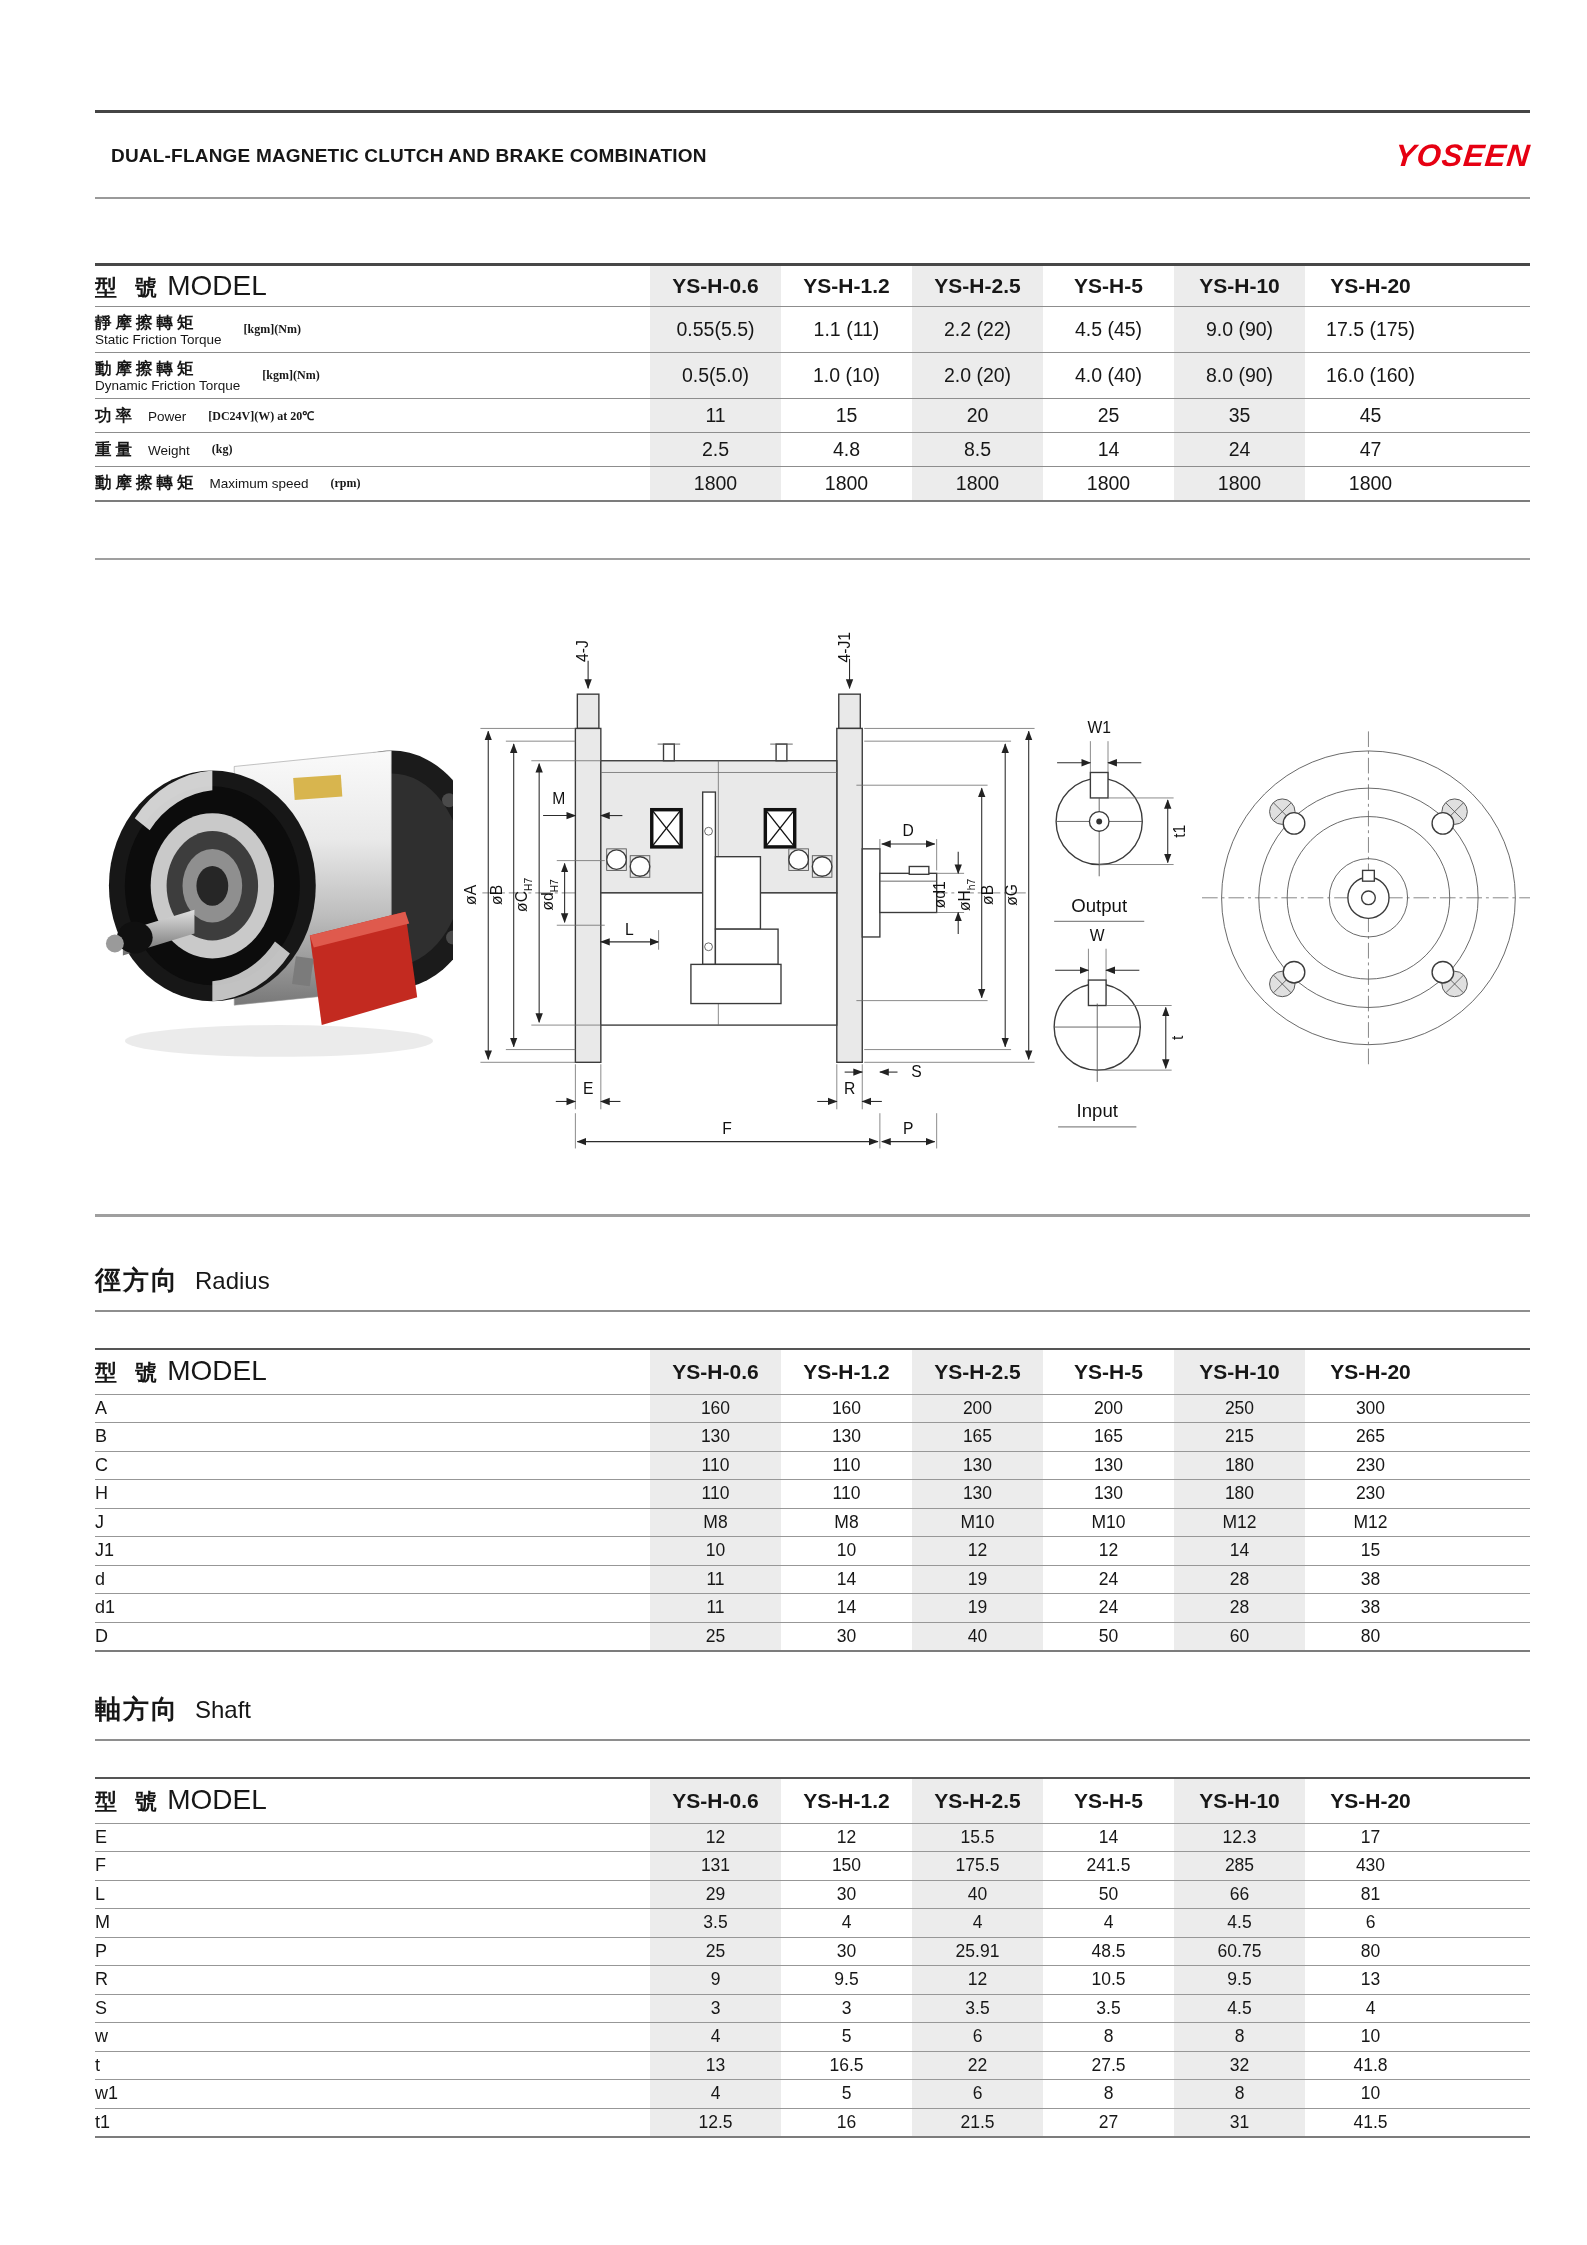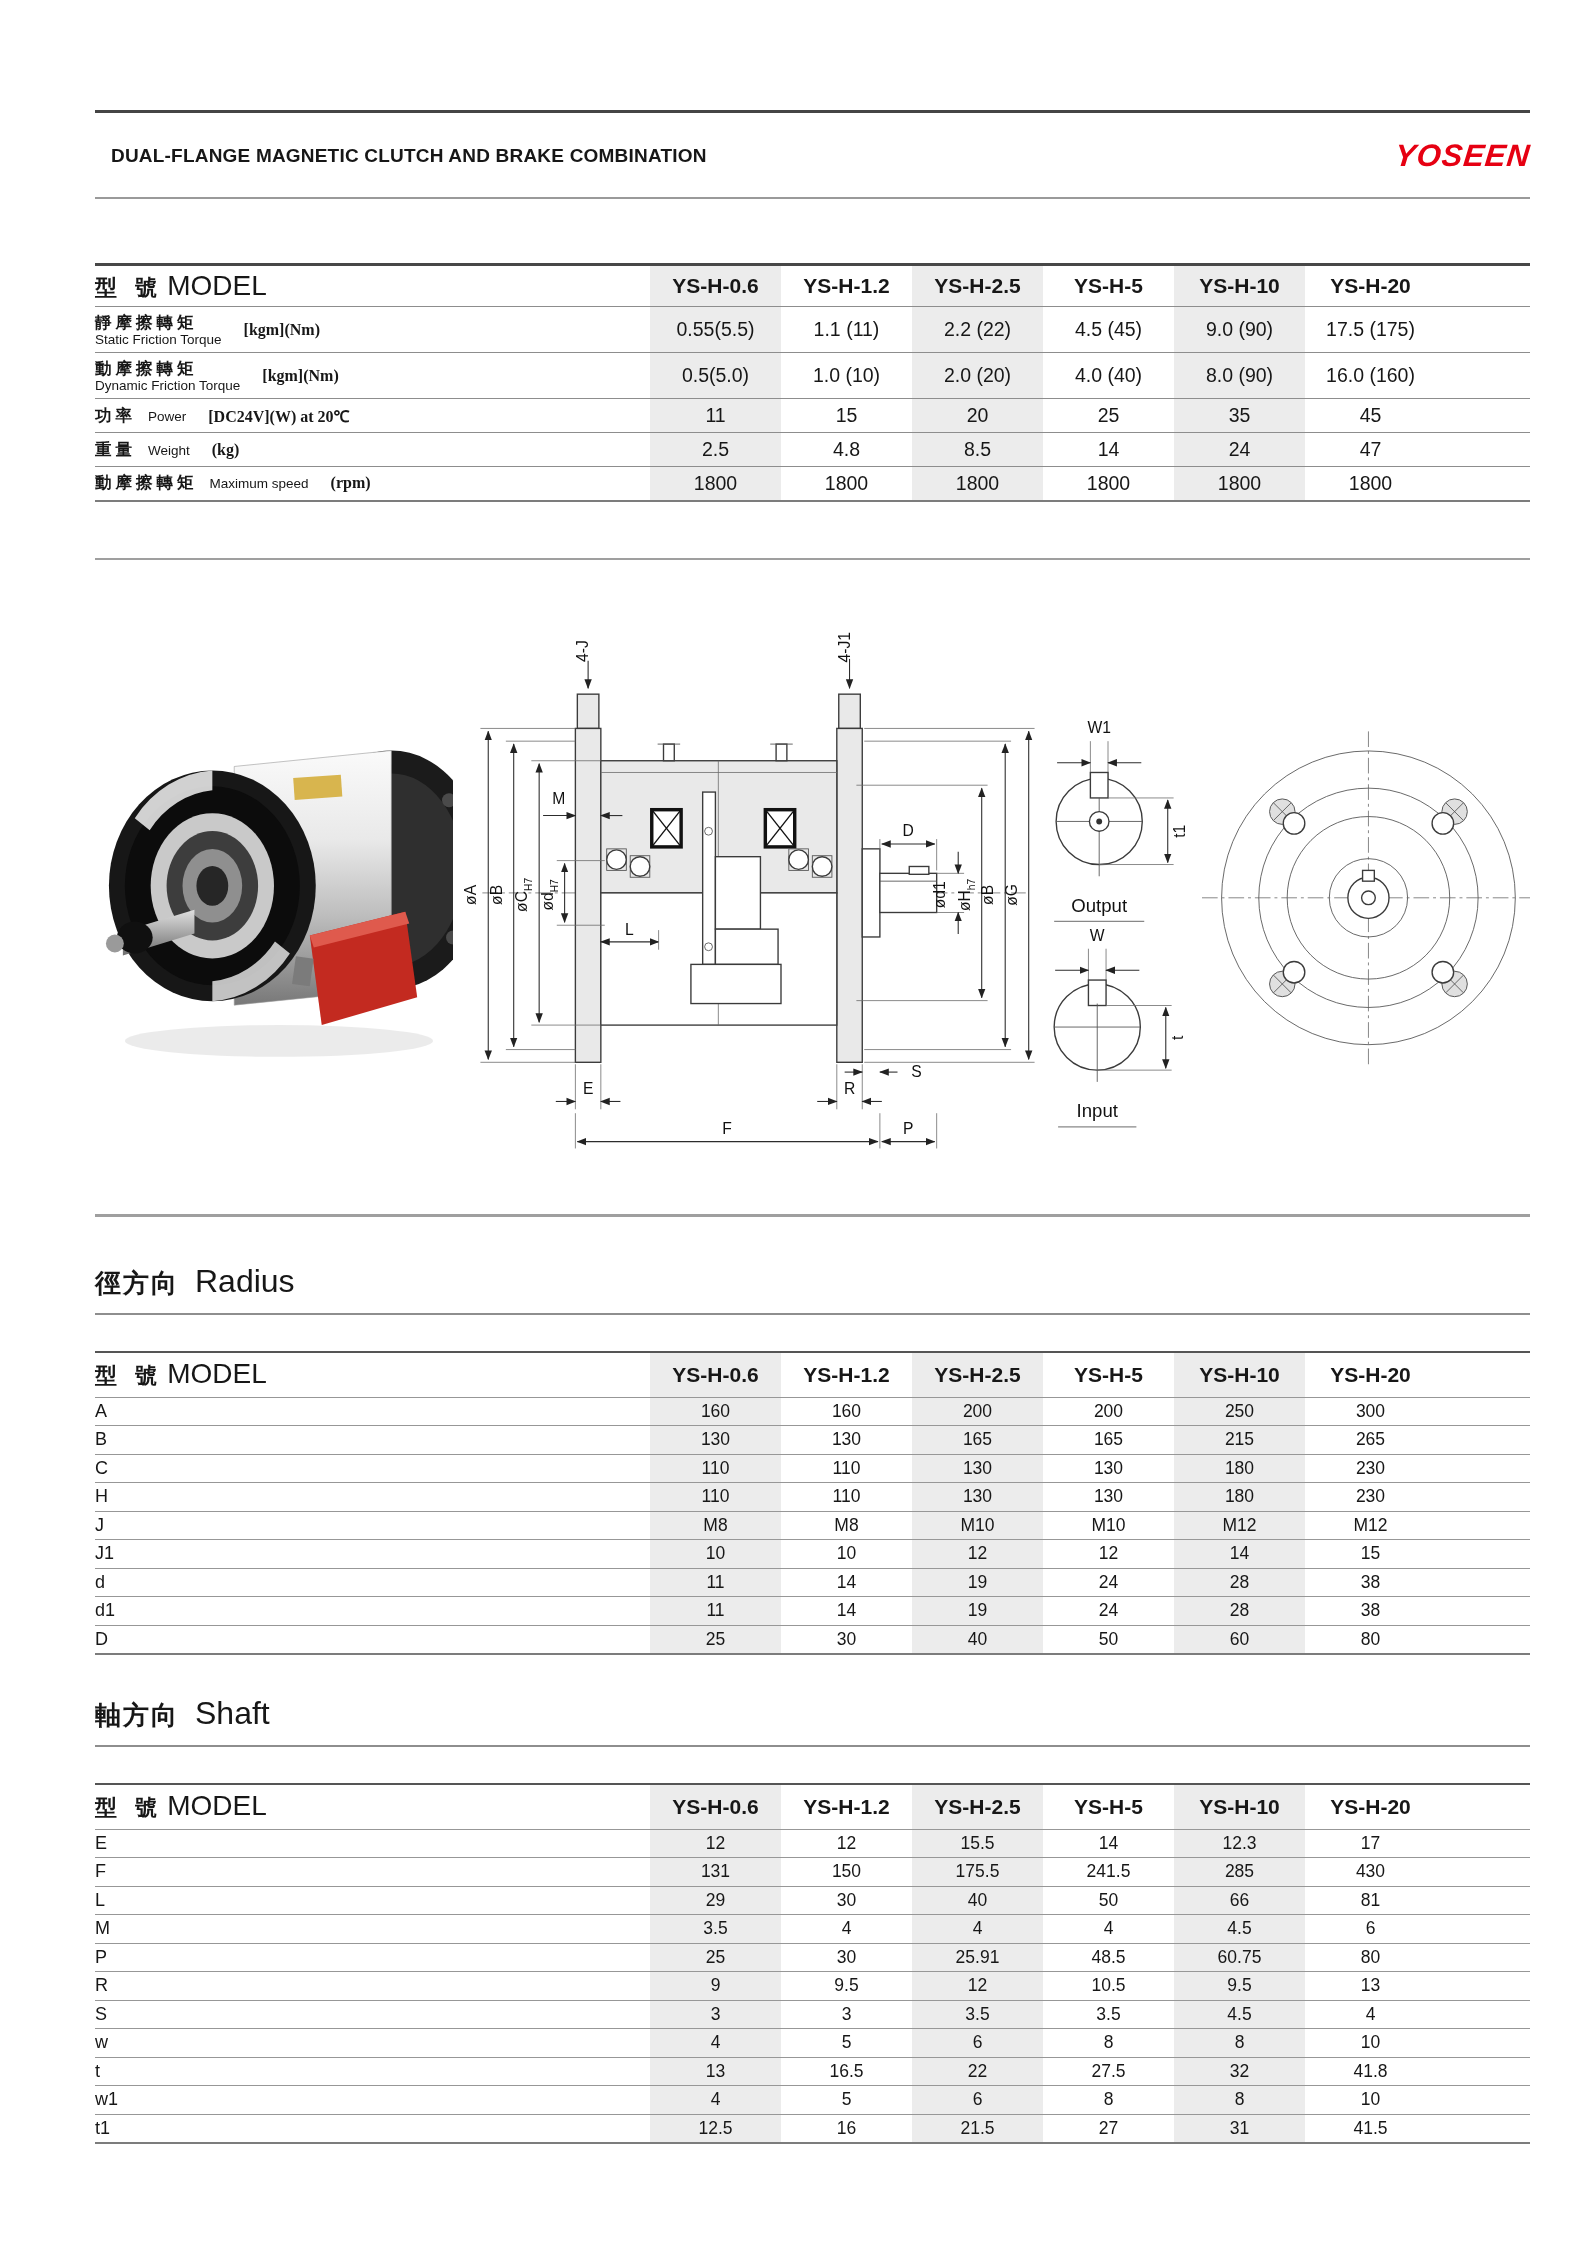--- a/index.html
+++ b/index.html
@@ -33,33 +33,33 @@
   .t-spec tbody tr:last-child th,.t-spec tbody tr:last-child td{border-bottom:2.6px solid #7c7c7c;}
   .t-spec td{font-size:19.5px;}
   .t-spec tbody tr{height:34px;}
   .t-spec tbody tr.big{height:46px;}
   .lw{display:flex;align-items:center;gap:22px;}
   .lw .lb{display:flex;gap:12px;align-items:baseline;}
   .lw.st .lb{flex-direction:column;gap:0;align-items:flex-start;}
   .zh{font-size:16.5px;font-weight:bold;letter-spacing:4px;}
   .en{font-size:13.5px;font-weight:normal;letter-spacing:0;}
   .st .en{margin-top:-2px;}
-  .un{font-family:"Liberation Serif",serif;font-size:16px;}
+  .un{font-family:"Liberation Serif",serif;font-size:12px;}
 
   
   .section-rule{height:2.5px;background:#9f9f9f;}
   .sr1{margin-top:56px;} .sr2{margin-top:34px;}
   .figures{margin-top:38px;height:582px;display:flex;align-items:flex-start;}
   .photo-svg{width:358px;height:430px;margin-top:40px;flex:none;}
   .drawing-svg{width:1077px;height:582px;flex:none;}
 
   
   .sec-head{display:flex;align-items:baseline;gap:16px;margin-top:46px;}
   .sec-zh{font-size:26px;font-weight:bold;letter-spacing:2px;}
-  .sec-en{font-size:32px;font-weight:normal;}
+  .sec-en{font-size:24px;font-weight:normal;}
   .sec-rule{height:2px;background:#8e8e8e;margin-top:12px;}
   .sh2{margin-top:40px;}
 
   
   .t-dim{margin-top:36px;}
   .t-dim thead th{border-top:2.6px solid #555;border-bottom:1.8px solid #979797;height:44px;}
   .t-dim tbody th,.t-dim tbody td{border-bottom:1.8px solid #979797;}
   .t-dim tbody tr:last-child th,.t-dim tbody tr:last-child td{border-bottom:2.4px solid #7c7c7c;}
   .t-dim tbody tr{height:28.5px;}
   .t-dim tbody th.rl{font-size:18px;font-weight:normal;text-align:left;}

